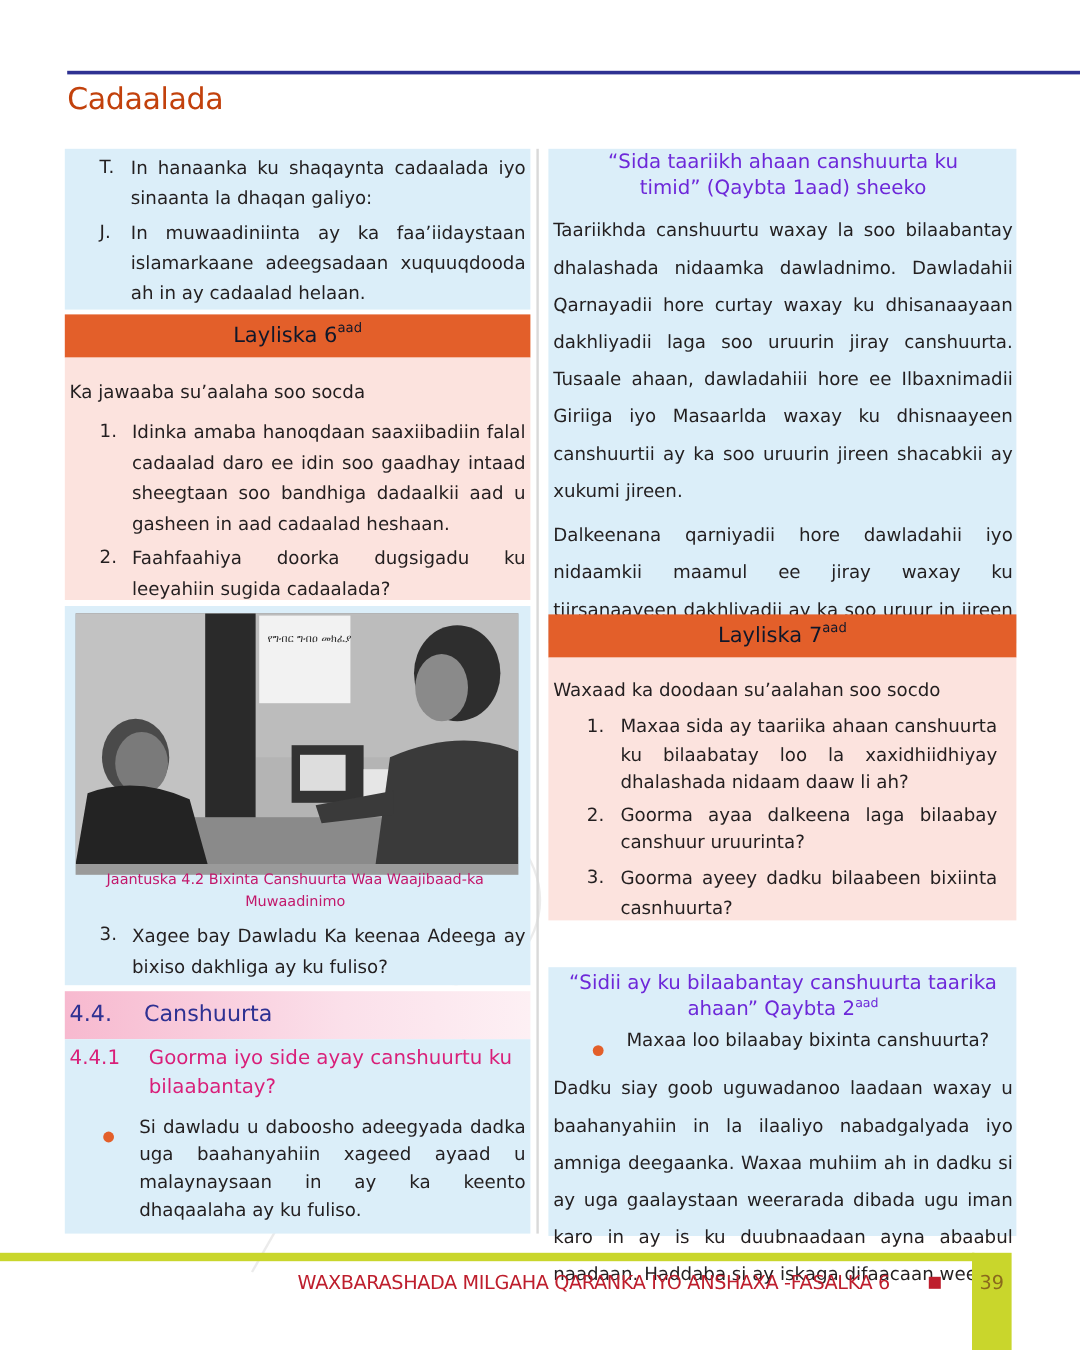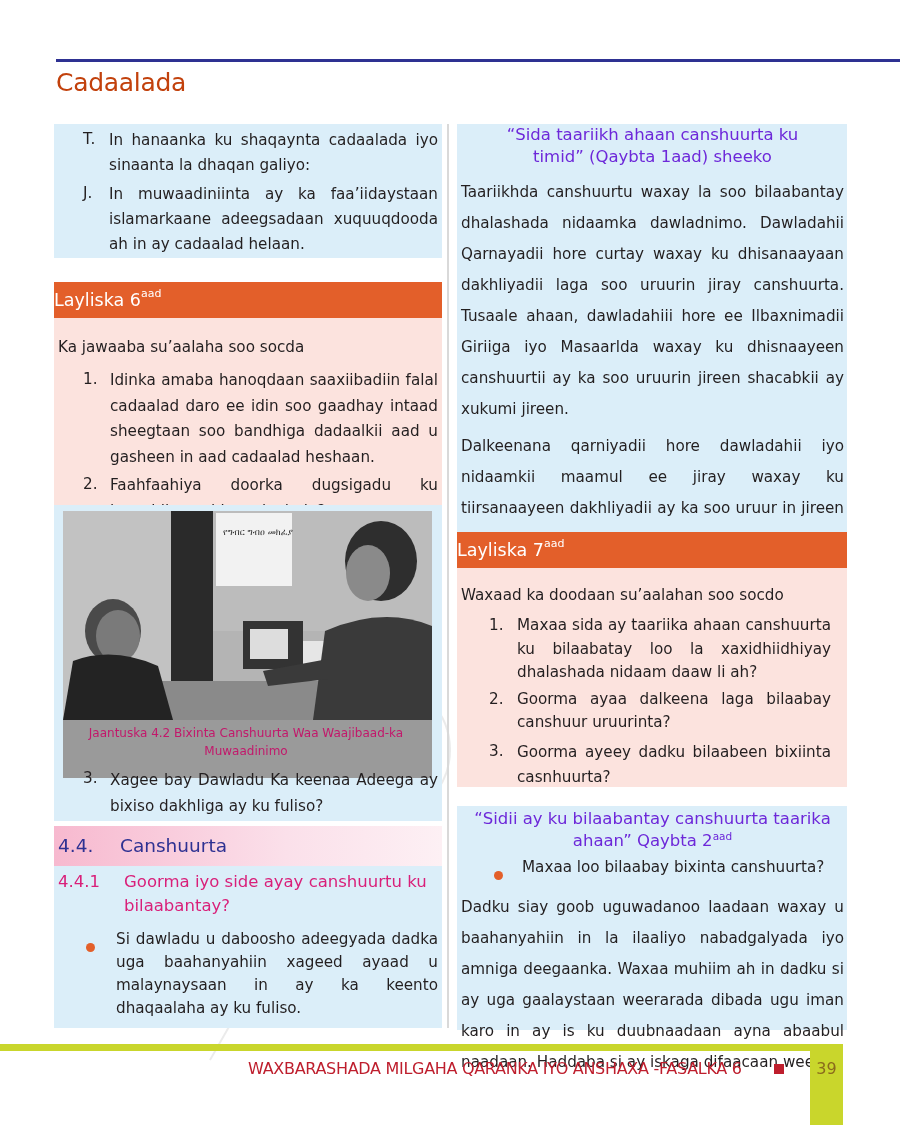--- a/index.html
+++ b/index.html
@@ -17,37 +17,37 @@
 
   .box-blue { background:#dbeef9; }
   .box-pink { background:#fce3de; }
 
   .p { font-size:15.2px; line-height:31px; text-align:justify; }
   .ol-item { display:flex; font-size:15.2px; line-height:23.6px; }
   .ol-num { flex:0 0 auto; }
   .ol-text { flex:1; text-align:justify; }
 
   .banner {
-    background:#e35f2a; color:#ffffff; 
-    font-size:17.5px; height:36px; line-height:36px;margin-top:20px;
+    background:#e35f2a; color:#0f172a; text-align:center;
+    font-size:17.5px; height:36px; line-height:36px;
   }
   .banner sup { font-size:11px; vertical-align:top; position:relative; top:-6px; }
 
   .story-title { color:#6d28d9; font-size:16.5px; line-height:22px; text-align:center; }
   .story-title sup { font-size:10.5px; vertical-align:top; position:relative; top:-5px; }
 
   .caption { color:#c2186b; font-size:12px; line-height:18px; text-align:center; }
 
   .sec-head { background:linear-gradient(90deg,#f7b9cf 0%, #fbe0ea 60%, #fdf0f4 100%);
     font-size:18.5px; color:#2e3192; height:40px; line-height:40px; padding-left:4px; display:flex; }
   .subsec { color:#d91f79; font-size:16.5px; line-height:24px; display:flex; }
 
   .bullet { width:9px; height:9px; border-radius:50%; background:#e35f2a; display:inline-block; }
 
-  .photo { position:absolute; left:9px; top:6px; width:369px; height:267px; background:#9a9a9a; overflow:hidden; }
+  .photo { position:absolute; left:9px; top:6px; width:369px; height:218px; background:#9a9a9a; overflow:hidden; }
 
   .footer-bar { position:absolute; left:0; top:1044px; width:812px; height:7px; background:#c9d62c; }
   .footer-text { position:absolute; left:248px; top:1059px; font-size:16px; color:#be1e2d; letter-spacing:-0.3px; }
   .footer-square { position:absolute; left:774px; top:1064px; width:10px; height:10px; background:#be1e2d; }
   .page-num-bar { position:absolute; left:810px; top:1044px; width:33px; height:81px; background:#c9d62c; }
   .page-num { position:absolute; left:0; top:15px; width:33px; text-align:center; font-size:16px; color:#8a6a1c; }
 
   .watermark { position:absolute; left:150px; top:500px; width:500px; height:600px; pointer-events:none; opacity:0.35; }
 </style>
 </head>

